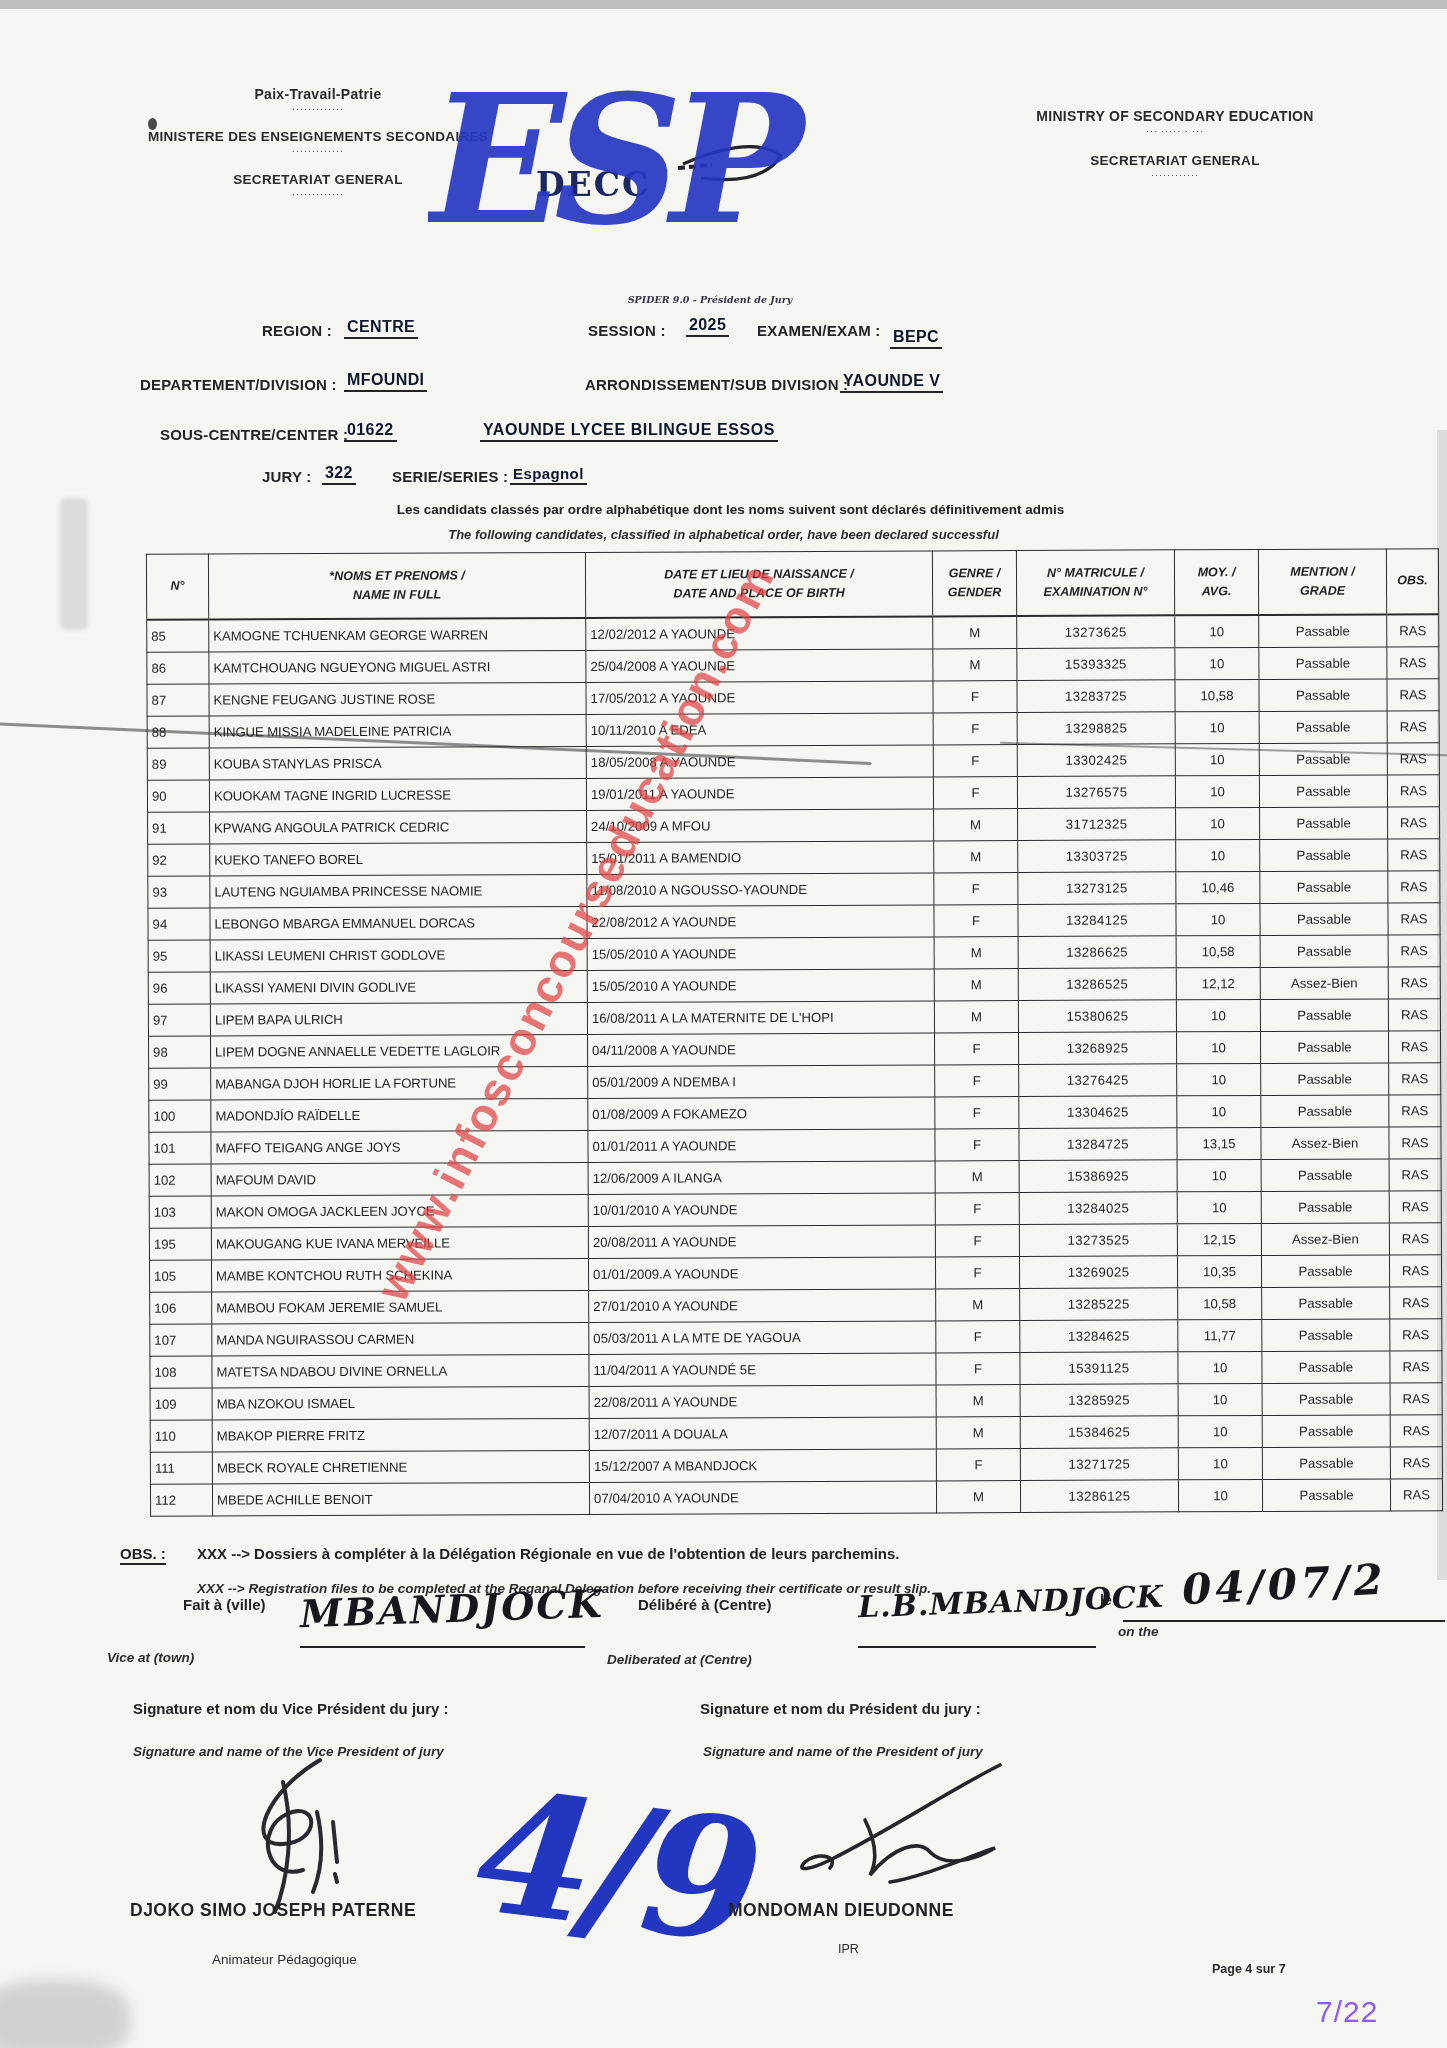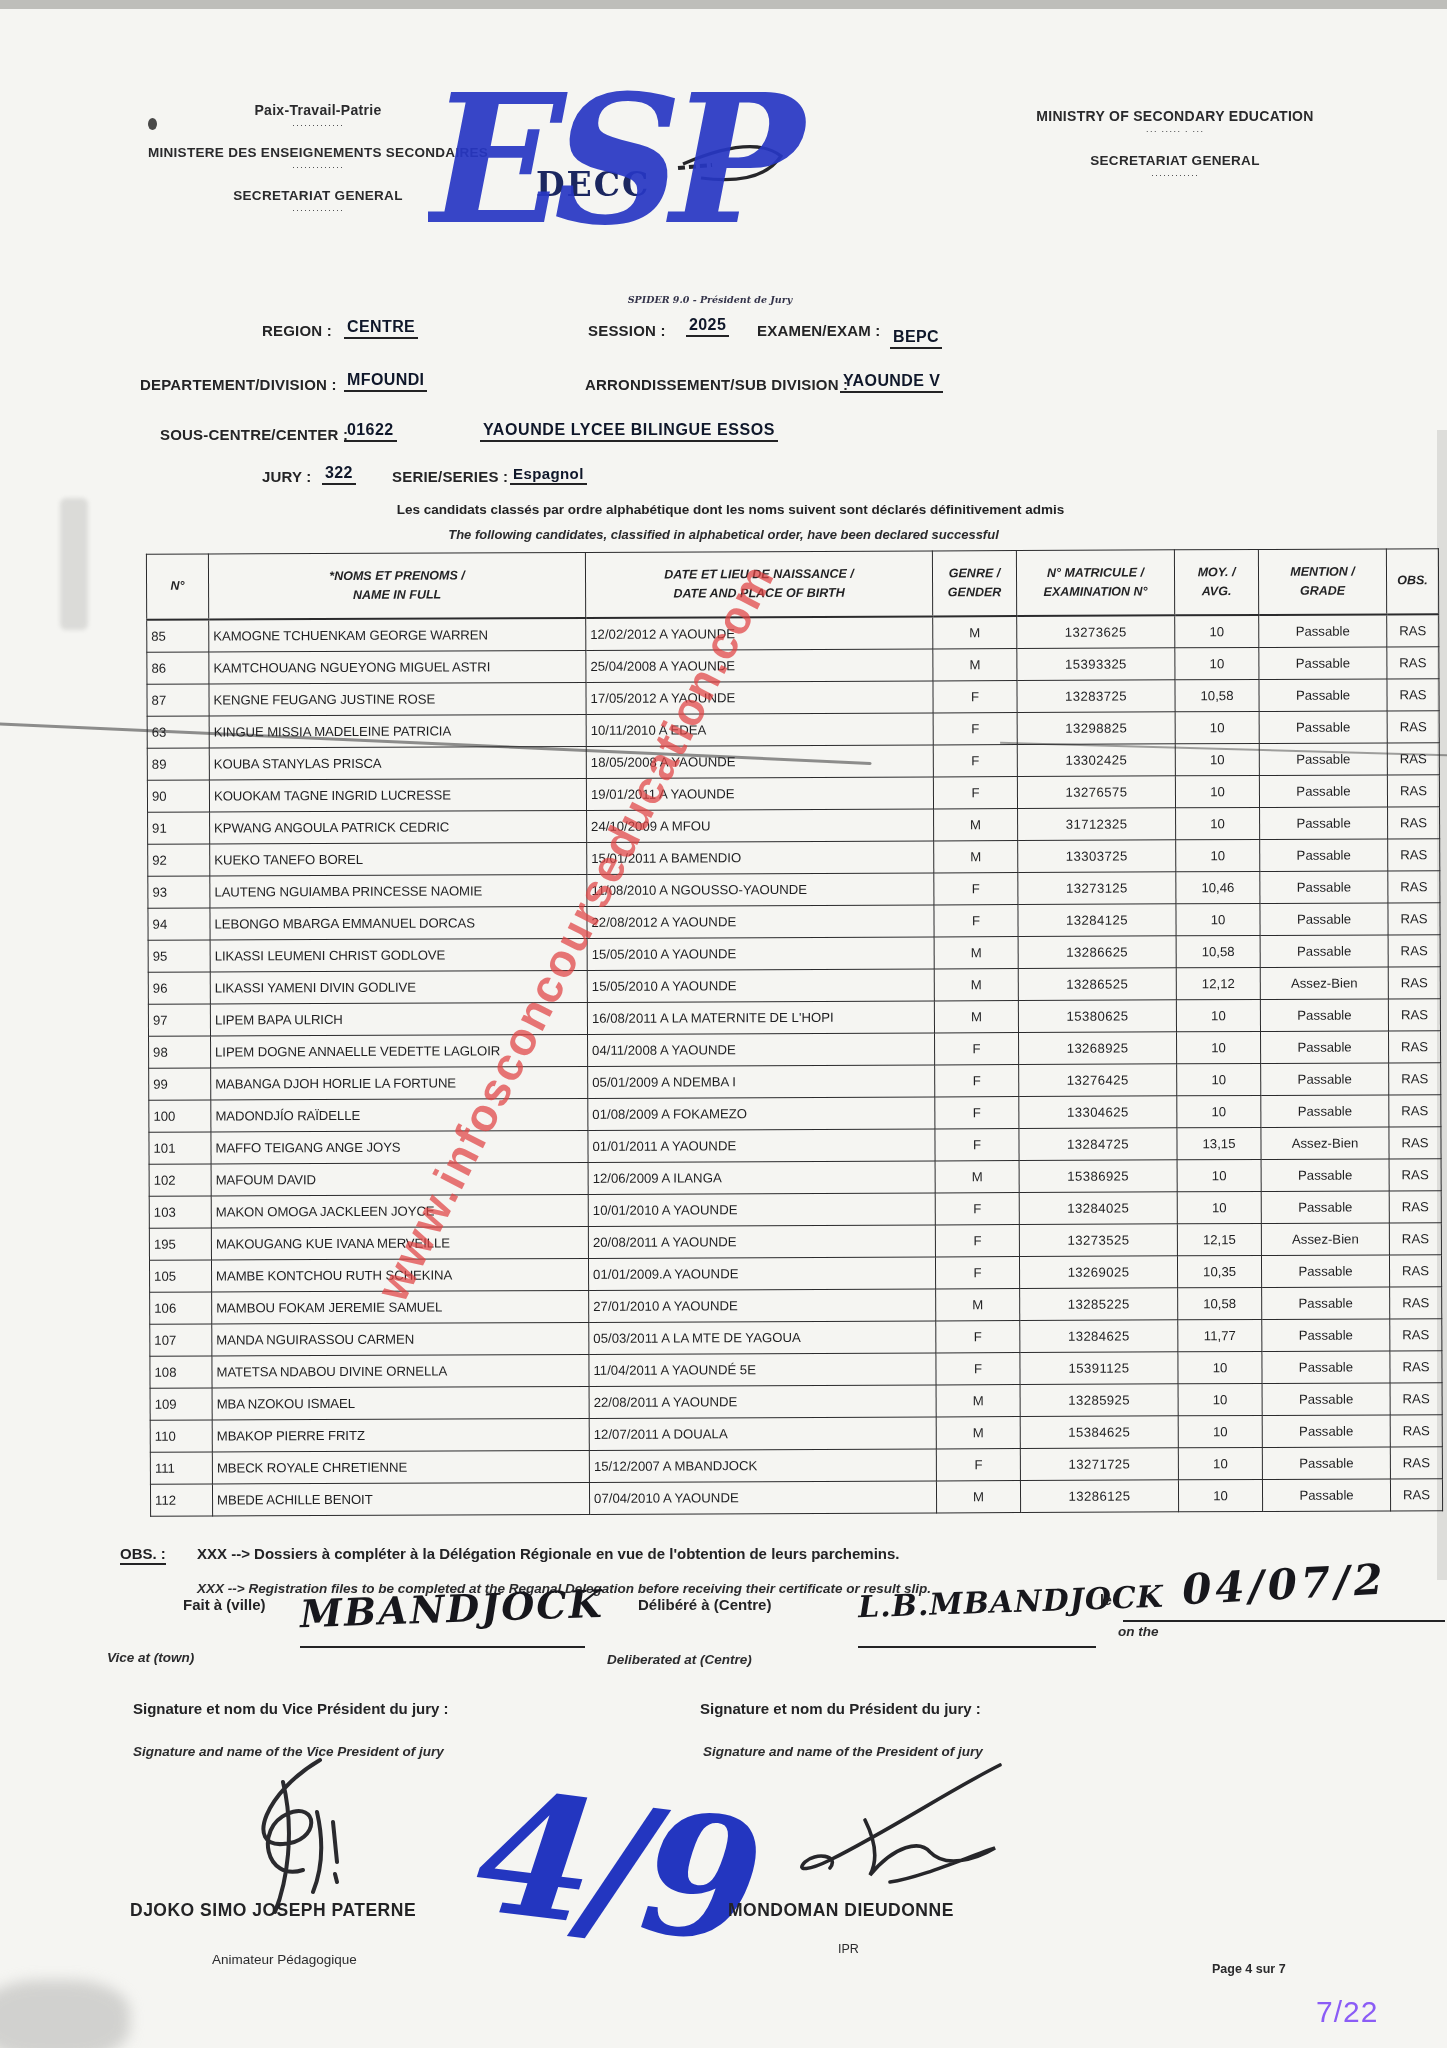--- a/index.html
+++ b/index.html
@@ -14,21 +14,21 @@
   .dot-mark{left:148px;top:118px;width:9px;height:12px;background:#2a2a2a;border-radius:50%;opacity:.85;}
   .fold-a{left:-8px;top:742px;width:880px;height:3px;background:rgba(35,35,35,.5);transform:rotate(2.6deg);border-radius:2px;}
   .fold-b{left:1000px;top:748px;width:452px;height:2px;background:rgba(35,35,35,.42);transform:rotate(1.6deg);}
   
   .hdr-left{left:118px;top:86px;width:400px;text-align:center;}
   .hdr-right{left:960px;top:108px;width:430px;text-align:center;}
   .hdr-line{font-weight:bold;font-size:13.5px;letter-spacing:.3px;color:#2a2a2c;}
   .hdr-first{font-size:14px;}
   .hdr-dots{font-size:9px;letter-spacing:1px;color:#3a3a3c;line-height:1.7;}
   .hdr-left .hdr-line{margin-top:12px;}
-  .hdr-left .hdr-first{margin-top:16px;}
+  .hdr-left .hdr-first{margin-top:0;}
   .hdr-right .hdr-line{margin-top:14px;}
   .hdr-right .hdr-first{margin-top:0;}
   
   .logo-box{left:428px;top:66px;width:400px;height:196px;}
   
   .title{left:240px;top:253px;width:960px;text-align:center;
          font-family:"DejaVu Serif",serif;font-style:italic;font-weight:bold;
          font-size:28px;letter-spacing:.5px;color:#232325;}
   .subtitle{left:560px;top:294px;width:300px;text-align:center;
             font-family:"DejaVu Serif",serif;font-style:italic;font-weight:bold;
@@ -212,21 +212,21 @@
             <td class="num-cell">87</td>
             <td class="name-cell">KENGNE FEUGANG JUSTINE ROSE</td>
             <td class="birth-cell">17/05/2012 A YAOUNDE</td>
             <td class="gender-cell">F</td>
             <td class="matricule-cell">13283725</td>
             <td class="avg-cell">10,58</td>
             <td class="grade-cell">Passable</td>
             <td class="obs-cell">RAS</td>
           </tr>
           <tr>
-            <td class="num-cell">63</td>
+            <td class="num-cell">88</td>
             <td class="name-cell">KINGUE MISSIA MADELEINE PATRICIA</td>
             <td class="birth-cell">10/11/2010 A EDEA</td>
             <td class="gender-cell">F</td>
             <td class="matricule-cell">13298825</td>
             <td class="avg-cell">10</td>
             <td class="grade-cell">Passable</td>
             <td class="obs-cell">RAS</td>
           </tr>
           <tr>
             <td class="num-cell">89</td>

